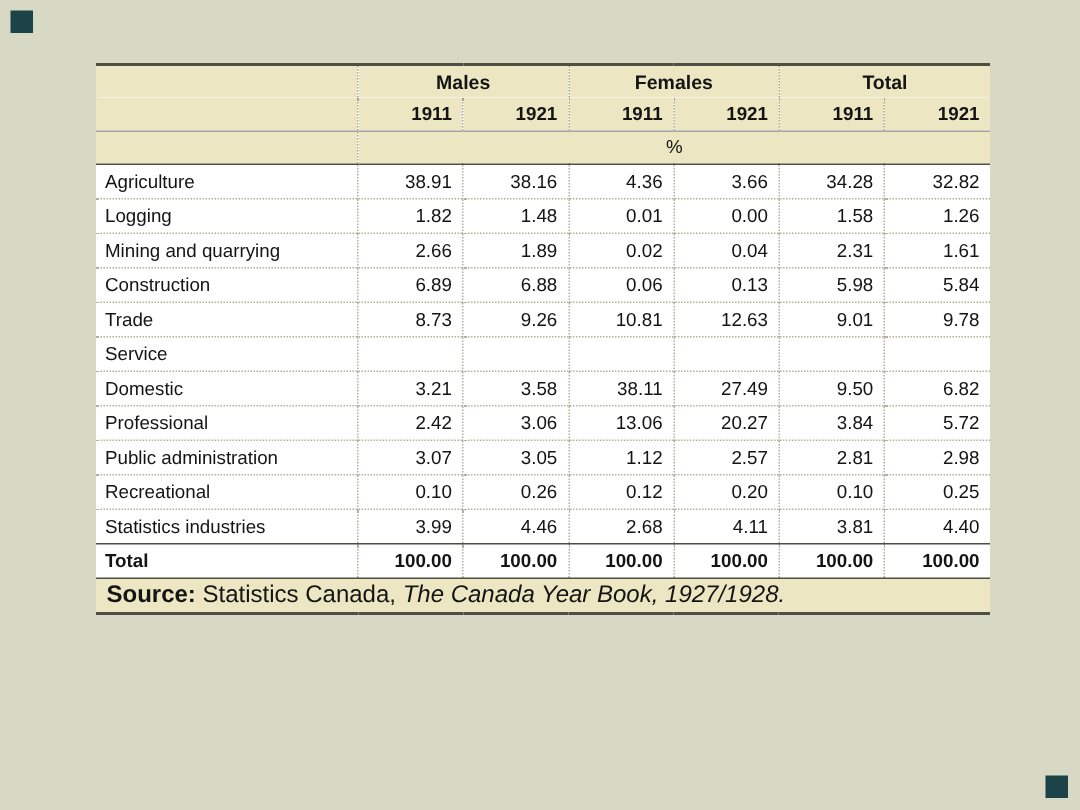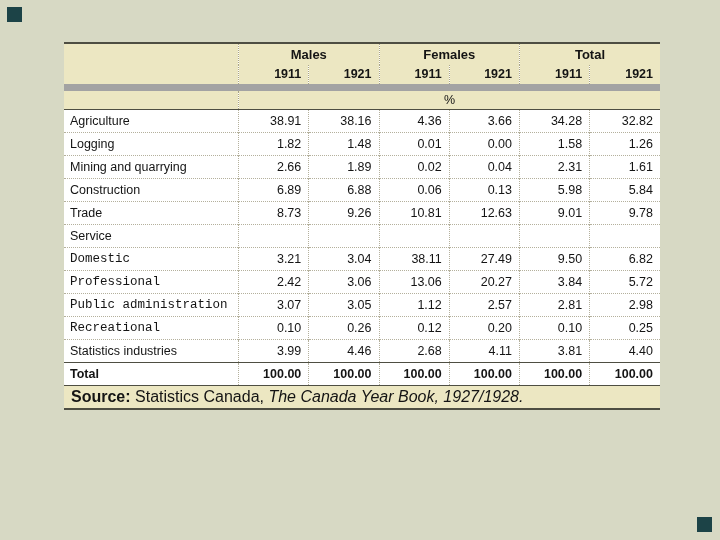--- a/index.html
+++ b/index.html
@@ -41,35 +41,35 @@
     font-weight:normal;
     text-align:left;
   }
   tr.khaki th, tr.khaki td, tfoot td{background:#ece7c2;}
 
   tr.group-row th{height:22px;}
   th.group{
     font-weight:bold;font-size:13px;text-align:center;
     border-left:1px dotted #a9a488;
   }
-  tr.year-row th{height:22px;border-bottom:7px solid #a3a3a3;}
+  tr.year-row th{height:22px;border-bottom:1px solid #a3a3a3;}
   th.year{
     font-weight:bold;text-align:right;
     border-left:1px dotted #a9a488;
   }
   tr.unit-row td{height:22px;border-bottom:1px solid #4e4e42;}
   td.unit{text-align:center;border-left:1px dotted #a9a488;}
 
   tbody tr{border-bottom:1px dotted #b4b09c;}
   td.num{
     text-align:right;
     border-left:1px dotted #b4b09c;
   }
   td.label{padding-left:6px;}
-  tr.indent td.label{font-family:Liberation Mono, monospace;}
+  tr.indent td.label{}
   tr.total-row{border-top:1px solid #4e4e42;}
   tr.total-row td{font-weight:bold;}
 
   tfoot td{
     border-top:1px solid #4e4e42;
     height:24px;
     font-size:16px;
   }
   tfoot .src-label{font-weight:bold;}
   tfoot .src-work{font-style:italic;}
@@ -164,21 +164,21 @@
           <td class="num"></td>
           <td class="num"></td>
           <td class="num"></td>
           <td class="num"></td>
           <td class="num"></td>
           <td class="num"></td>
         </tr>
         <tr class="indent">
           <td class="label">Domestic</td>
           <td class="num">3.21</td>
-          <td class="num">3.04</td>
+          <td class="num">3.58</td>
           <td class="num">38.11</td>
           <td class="num">27.49</td>
           <td class="num">9.50</td>
           <td class="num">6.82</td>
         </tr>
         <tr class="indent">
           <td class="label">Professional</td>
           <td class="num">2.42</td>
           <td class="num">3.06</td>
           <td class="num">13.06</td>

